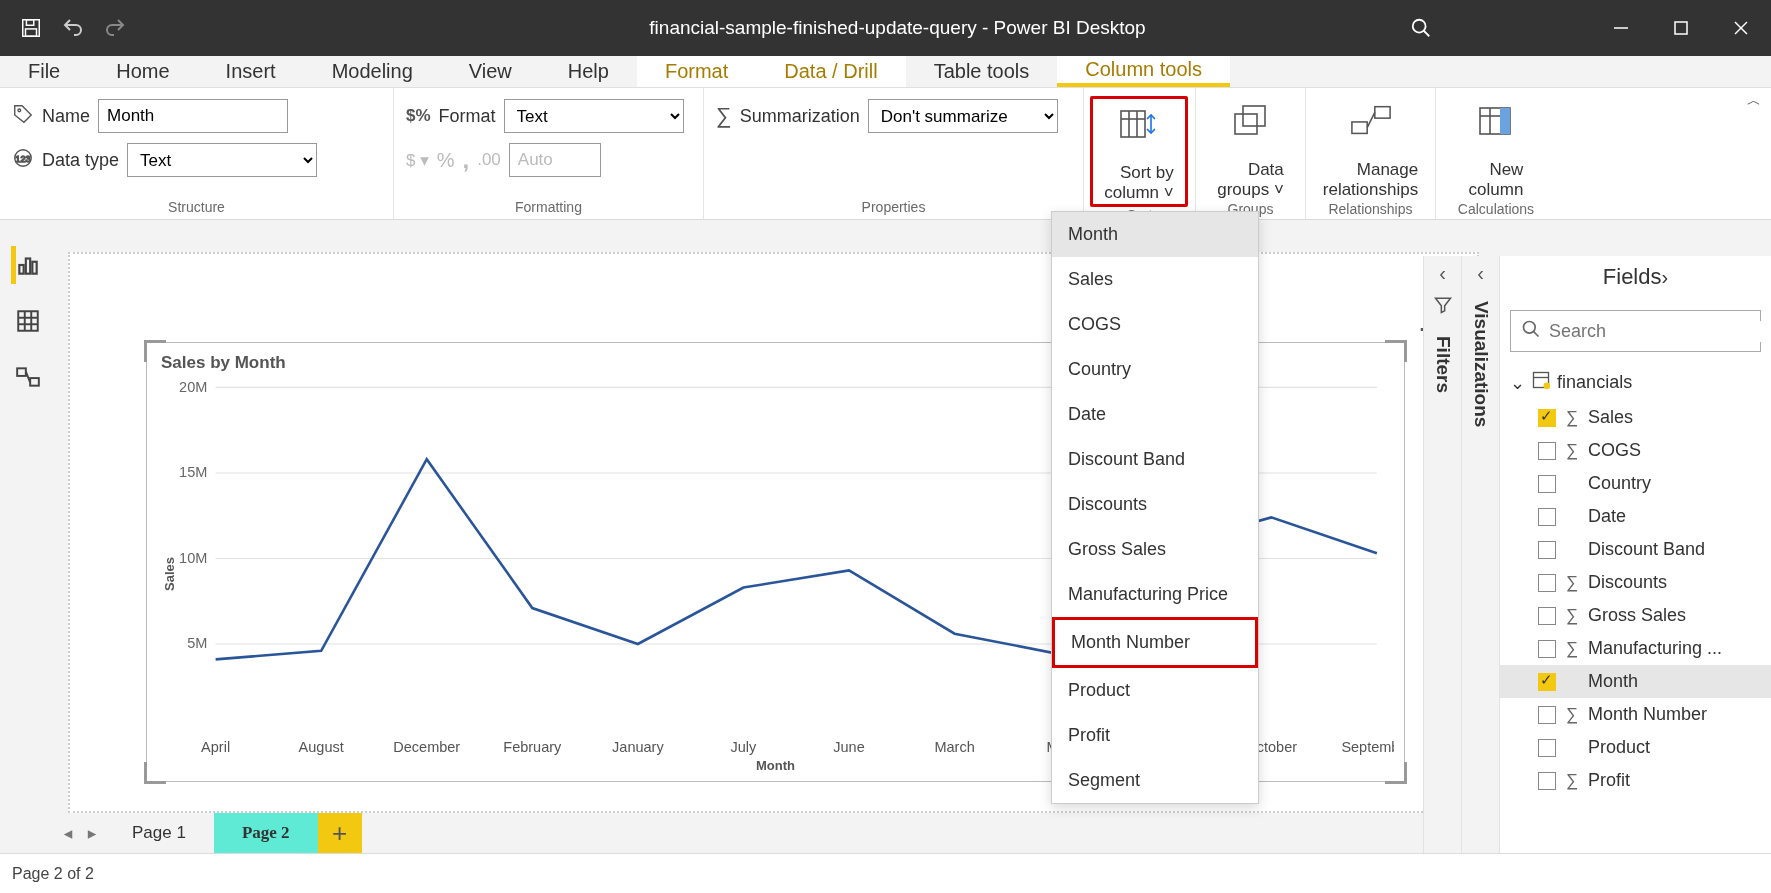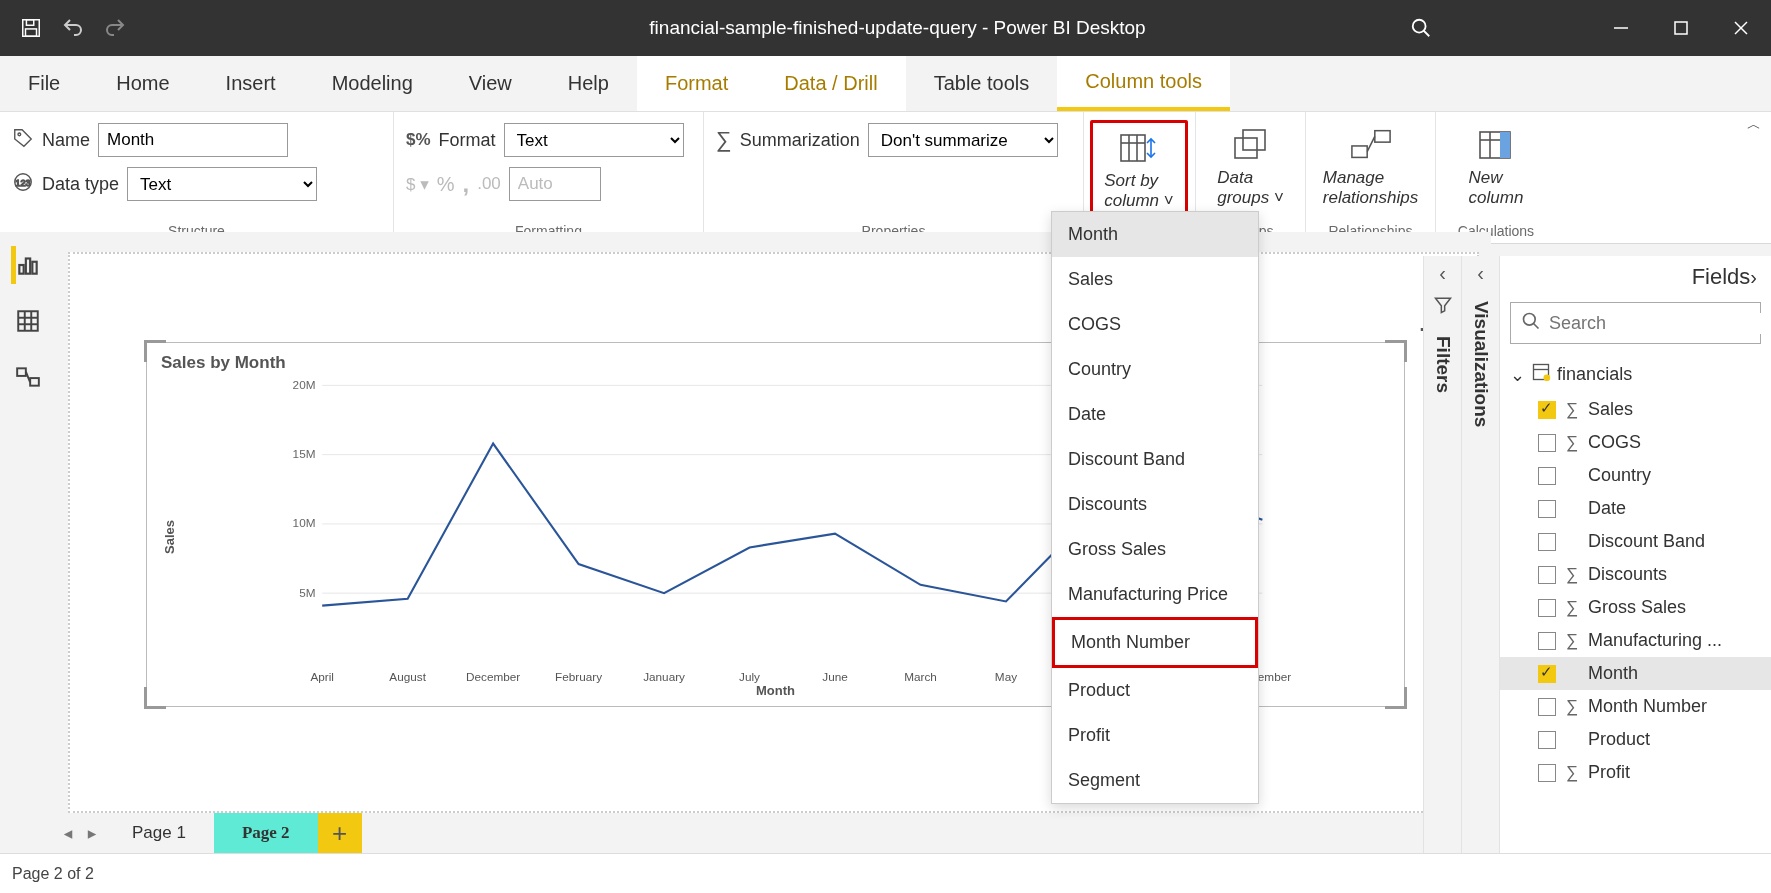--- a/index.html
+++ b/index.html
@@ -8,53 +8,53 @@
   
   .titlebar { background: #333333; height: 56px; display: flex; align-items: center; color: #fff; position: relative; }
   .titlebar .left { display:flex; align-items:center; gap:16px; padding-left:18px;}
   .titlebar .icon { width:26px; height:26px; display:flex; align-items:center; justify-content:center; }
   .titlebar .title { position:absolute; left:50%; transform:translateX(-50%); font-size:19px;margin-left:12px; }
   .titlebar .right { position:absolute; right:0; display:flex; align-items:center; }
   .titlebar .winbtn { width:60px; height:56px; display:flex; align-items:center; justify-content:center; }
   .titlebar .searchbtn { width:60px; height:56px; display:flex; align-items:center; justify-content:center; margin-right:140px;}
   
   
-  .menubar { height:56px; background:#f3f3f3; display:flex; align-items:stretch; border-bottom:1px solid #e0e0e0; }
+  .menubar { height:32px; background:#f3f3f3; display:flex; align-items:stretch; border-bottom:1px solid #e0e0e0; }
   .menubar .tab { padding:0 28px; display:flex; align-items:center; font-size:20px; cursor:pointer; }
   .menubar .tab.active { border-bottom:4px solid #f2c811; color:#a67c00; background:#fff;}
   .menubar .tab.highlight { color:#a67c00; background:#fff; }
   
   
   .ribbon { background:#fff; height:132px; display:flex; position:relative; border-bottom:1px solid #d9d9d9;}
   .group { padding:8px 12px 2px 12px; border-right:1px solid #e4e4e4; display:flex; flex-direction:column; justify-content:space-between;}
   .group .gbody { display:flex; gap:10px; }
   .group .glabel { font-size:14px; color:#6a6a6a; text-align:center; padding-bottom:2px;}
   .frow { display:flex; align-items:center; gap:8px; height:40px;}
   .flabel { font-size:18px; color:#333;}
   input.ftext, select.fsel { height:34px; border:1px solid #999; padding:0 8px; font-size:17px; background:#fff;}
   
-  .bigbtn { width:98px; display:flex; flex-direction:column; align-items:center; justify-content:flex-start; padding-top:6px; gap:4px; text-align:left; font-size:17px; line-height:1.2;font-style:italic;}
+  .bigbtn { width:98px; display:flex; flex-direction:column; align-items:center; justify-content:flex-start; padding-top:6px; gap:20px; text-align:right; font-size:17px; line-height:1.2;}
   .bigbtn .bicon { width:42px; height:38px; display:flex; align-items:center; justify-content:center;}
   .bigbtn.hl { border:3px solid #d80000; border-radius:2px; }
   
   
   .dropdown { position:absolute; left:1051px; top:211px; width:208px; background:#fff; border:1px solid #ccc; box-shadow:0 4px 12px rgba(0,0,0,.15); z-index:30;}
   .dropdown .ditem { padding:12px 16px; font-size:18px; cursor:pointer; }
   .dropdown .ditem.sel { background:#e6e6e6; }
   .dropdown .ditem.hl { border:3px solid #d80000; }
   
   
   .leftrail { position:absolute; left:0; top:232px; width:56px; bottom:40px; background:#f3f3f3; display:flex; flex-direction:column; align-items:center; gap:22px; padding-top:16px;}
   .leftrail .rbtn { width:34px; height:34px; display:flex; align-items:center; justify-content:center;}
   .leftrail .rbtn.active::after{ content:""; position:absolute; left:0; width:5px; height:38px; background:#f2c811;}
   
   
   .canvaswrap { position:absolute; left:56px; top:232px; right:280px; bottom:80px; background:#f3f3f3;}
   .canvas { position:absolute; left:12px; top:20px; right:12px; bottom:0; border:2px dotted #ccc; background:#fff;}
-  .visual { position:absolute; left:76px; top:88px; right:72px; height:365px; background:#fff; border:1px solid #bbb; }
+  .visual { position:absolute; left:76px; top:88px; right:72px; height:440px; background:#fff; border:1px solid #bbb; }
   .visual .corner { position:absolute; width:22px; height:22px; }
   .visual .ctl{top:-3px;left:-3px;border-top:3px solid #999;border-left:3px solid #999;}
   .visual .ctr{top:-3px;right:-3px;border-top:3px solid #999;border-right:3px solid #999;}
   .visual .cbl{bottom:-3px;left:-3px;border-bottom:3px solid #999;border-left:3px solid #999;}
   .visual .cbr{bottom:-3px;right:-3px;border-bottom:3px solid #999;border-right:3px solid #999;}
   .visual .options { position:absolute; right:-40px; top:-28px; font-size:24px; color:#555; letter-spacing:2px;}
   .chart-title { font-size:17px; font-weight:600; color:#555; padding:10px 0 0 14px;}
   .chartbox { position:absolute; left:10px; right:10px; top:34px; bottom:10px;}
   svg.chartsvg { width:100%; height:100%; }
   .ytitle { position:absolute; left:-4px; top:50%; transform:translateY(-50%) rotate(-90deg); font-size:13px; color:#555; font-weight:600;}
@@ -70,22 +70,22 @@
   .statusbar { position:absolute; left:0; right:0; bottom:0; height:40px; background:#fff; border-top:1px solid #ddd; display:flex; align-items:center; padding-left:12px; font-size:16px; color:#444;}
   
   
   .collapsed-pane { position:absolute; top:256px; width:38px; bottom:40px; background:#f3f3f3; border-left:1px solid #e2e2e2; display:flex; flex-direction:column; align-items:center; gap:10px; padding-top:6px;}
   .collapsed-pane .chev { font-size:20px; color:#555;}
   .collapsed-pane .vtext { writing-mode:vertical-rl; font-size:19px; font-weight:600; color:#333; margin-top:6px;}
   #filters-pane { right:310px; }
   #viz-pane { right:272px; }
   
   .fields { position:absolute; right:0; top:256px; width:272px; bottom:40px; background:#fff; border-left:1px solid #e2e2e2; display:flex; flex-direction:column;}
-  .fields .fhead { display:flex; align-items:center; justify-content:flex-end; padding:8px 14px; font-size:22px; color:#333;}
-  .fields .search { margin:4px 10px 12px 10px; border:1px solid #aaa; height:42px; display:flex; align-items:center; padding:0 10px; gap:8px;}
+  .fields .fhead { display:flex; align-items:center; justify-content:center; padding:8px 14px; font-size:22px; color:#333;}
+  .fields .search { margin:12px 10px 12px 10px; border:1px solid #aaa; height:42px; display:flex; align-items:center; padding:0 10px; gap:8px;}
   .fields .search input { border:none; outline:none; font-size:18px; flex:1;}
   .fields .tablehdr { display:flex; align-items:center; padding:6px 10px; font-size:18px; gap:6px;}
   .fields .flist { overflow:auto; }
   .fields .fitem { display:flex; align-items:center; gap:8px; padding:6px 10px 6px 38px; font-size:18px;}
   .fields .fitem.sel { background:#e6e6e6;}
   .fields .cb { width:18px; height:18px; border:1px solid #888; display:inline-block; }
   .fields .cb.chk { background:#f2c811; border-color:#f2c811; position:relative;}
   .fields .cb.chk::after{content:"✓"; position:absolute; left:1px; top:-3px; font-size:15px; color:#333;}
   .fields .sigma { width:16px; display:inline-block; text-align:center; color:#666; font-size:17px;}
   

